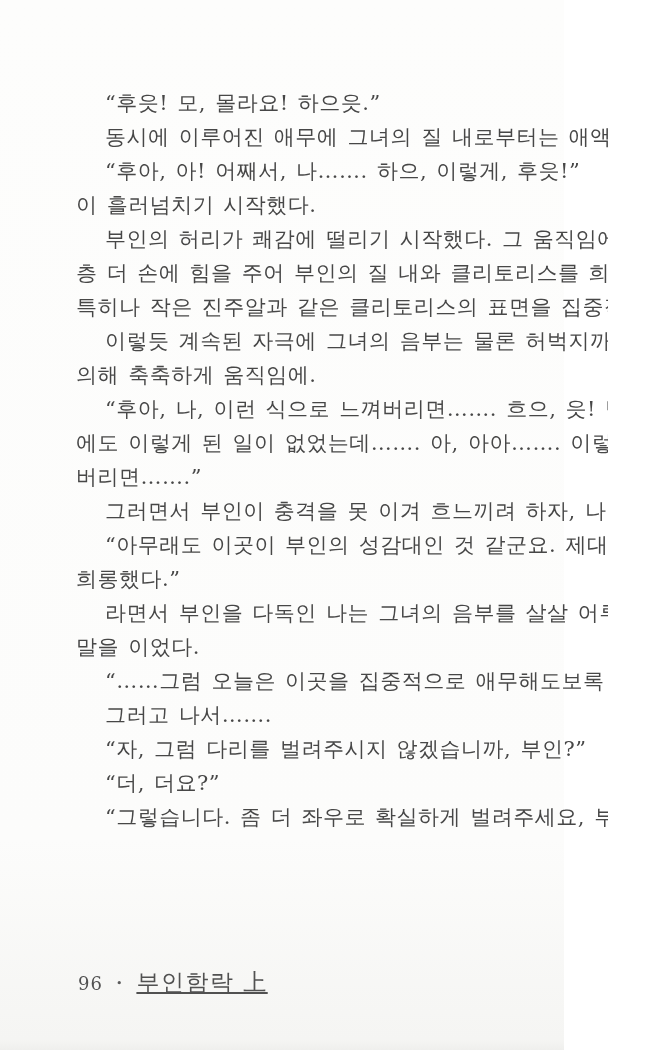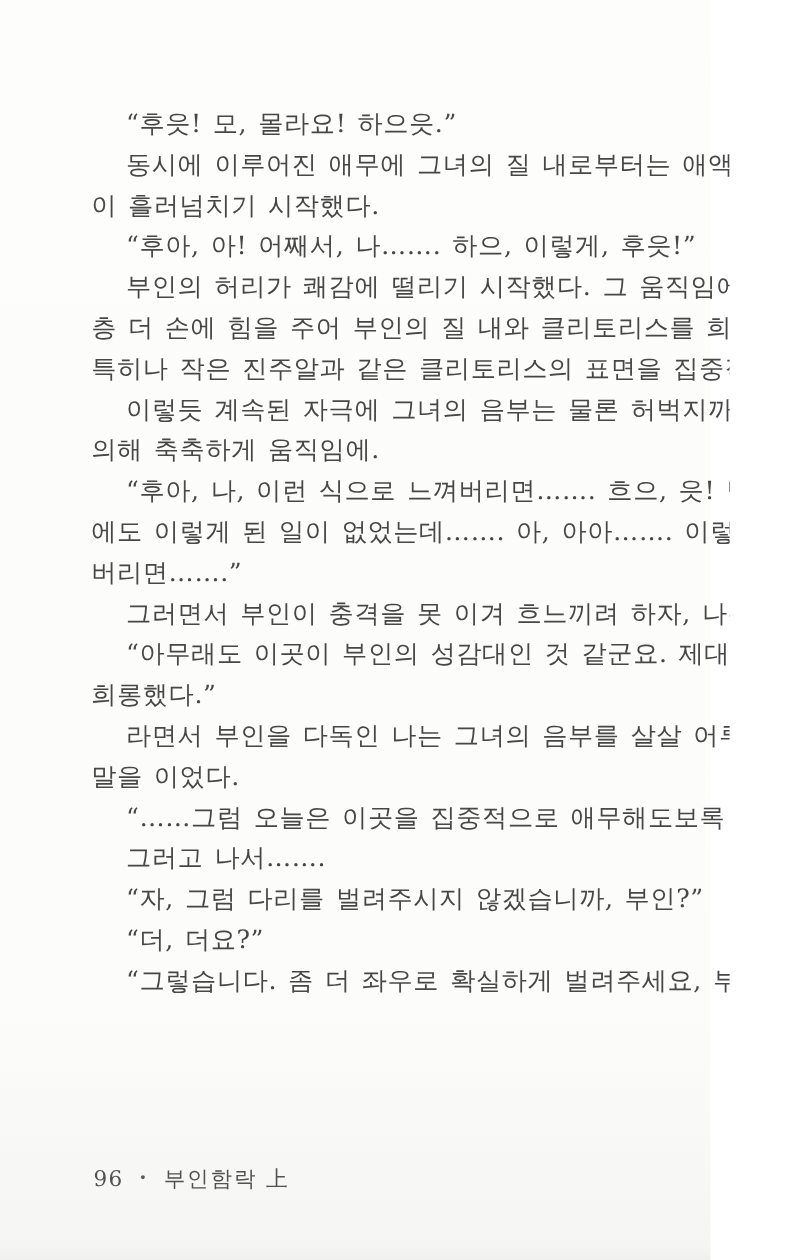--- a/index.html
+++ b/index.html
@@ -10,21 +10,20 @@
     width: 666px;
     height: 1050px;
     overflow: hidden;
     font-family: "DejaVu Serif", "Liberation Serif", serif;
   }
   .page {
     position: relative;
     width: 564px;
     height: 1050px;
     background: linear-gradient(180deg, #fdfdfc 0%, #fcfcfb 80%, #f5f5f3 99%, #efefed 100%);
-    padding-left: 28px;
   }
   .text-block {
     position: absolute;
     left: 76px;
     top: 86px;
     width: 532px;
     color: #474747;
     font-size: 21px;
     line-height: 34px;
     letter-spacing: 0.5px;
@@ -59,34 +58,35 @@
   }
   .footer .bullet {
     display: inline-block;
     font-size: 11px;
     vertical-align: 3px;
     margin: 0 13px;
     color: #5a5a5a;
   }
   .footer .title {
     display: inline-block;
-    font-size: 18px;
+    font-size: 23px;
     letter-spacing: 1.5px;
+    text-decoration: underline;
   }
 </style>
 </head>
 <body>
 
 <div class="page">
 
   <div class="text-block">
     <div class="line indent end">“후읏! 모, 몰라요! 하으읏.”</div>
     <div class="line indent">동시에 이루어진 애무에 그녀의 질 내로부터는 애액이 끝임 없</div>
+    <div class="line indent end">“후아, 아! 어째서, 나……. 하으, 이렇게, 후읏!”</div>
     <div class="line end">이 흘러넘치기 시작했다.</div>
-    <div class="line indent end">“후아, 아! 어째서, 나……. 하으, 이렇게, 후읏!”</div>
     <div class="line indent">부인의 허리가 쾌감에 떨리기 시작했다. 그 움직임에 나는 한</div>
     <div class="line">층 더 손에 힘을 주어 부인의 질 내와 클리토리스를 희롱했다.</div>
     <div class="line">특히나 작은 진주알과 같은 클리토리스의 표면을 집중적으로 어</div>
     <div class="line indent">이렇듯 계속된 자극에 그녀의 음부는 물론 허벅지까지 애액에</div>
     <div class="line end">의해 축축하게 움직임에.</div>
     <div class="line indent">“후아, 나, 이런 식으로 느껴버리면……. 흐으, 읏! 남편의 애무</div>
     <div class="line">에도 이렇게 된 일이 없었는데……. 아, 아아……. 이렇게나 젖어</div>
     <div class="line end">버리면…….”</div>
     <div class="line indent">그러면서 부인이 충격을 못 이겨 흐느끼려 하자, 나는 재빨리</div>
     <div class="line indent">“아무래도 이곳이 부인의 성감대인 것 같군요. 제대로 찾은 것</div>

